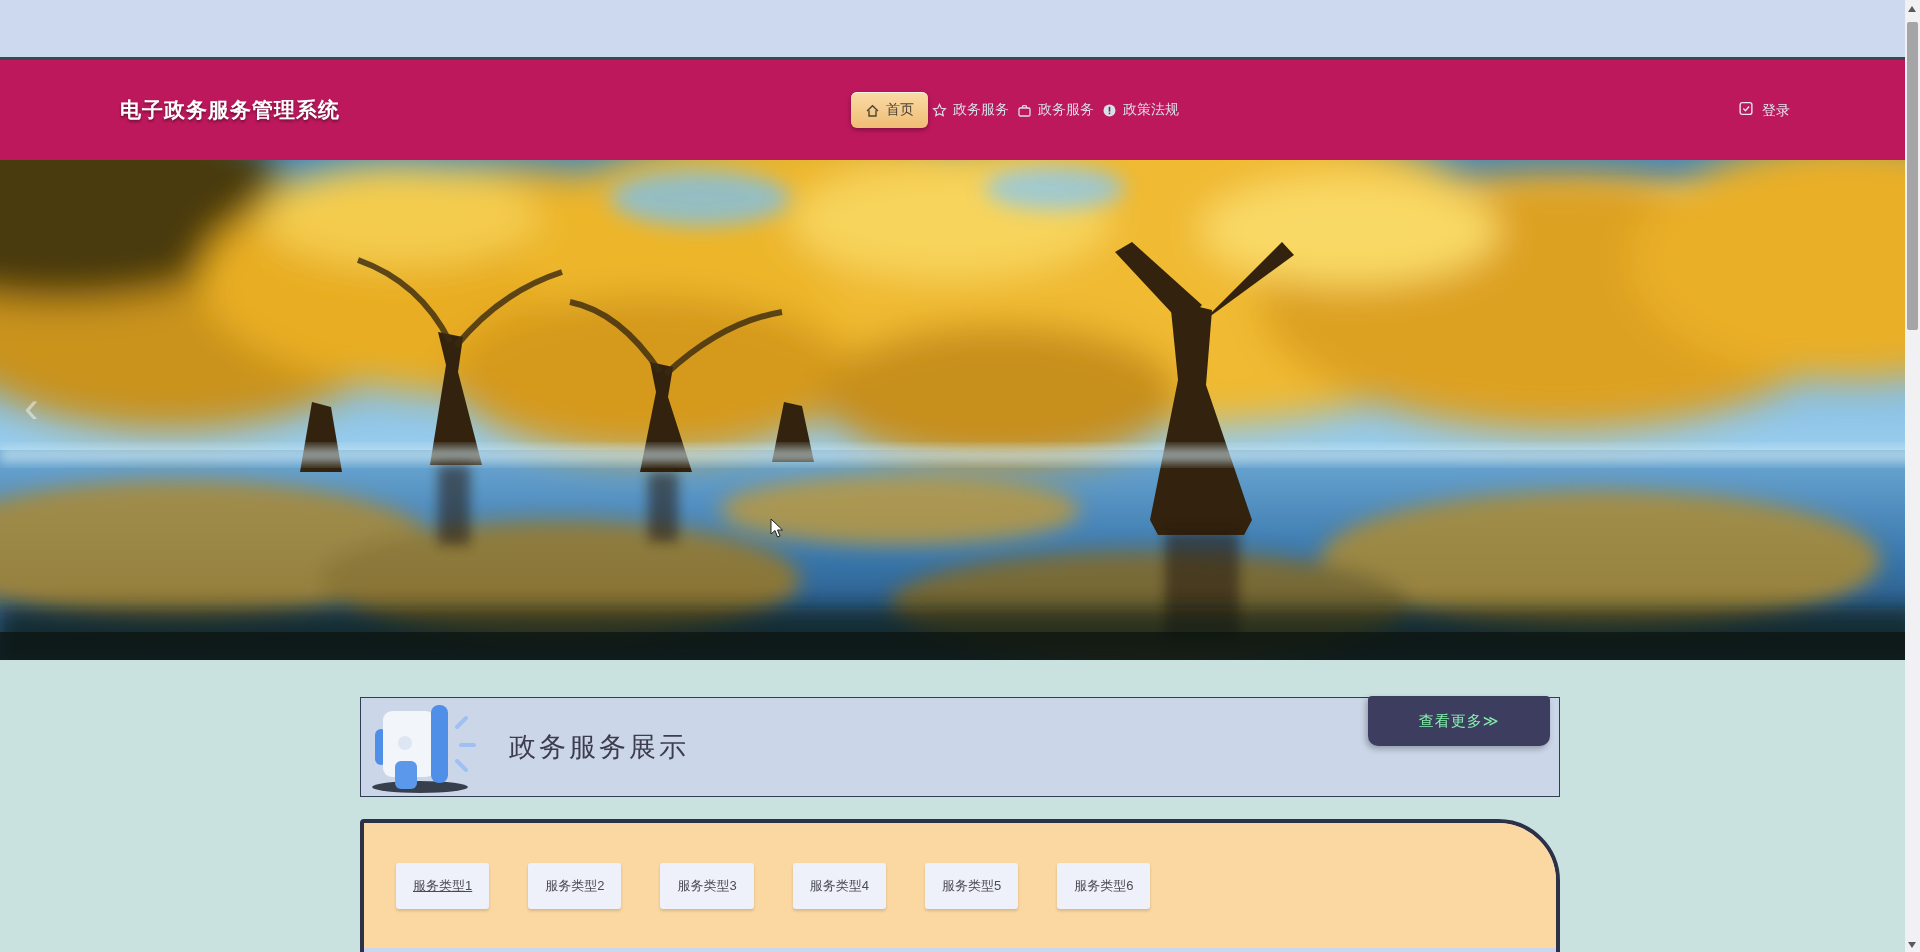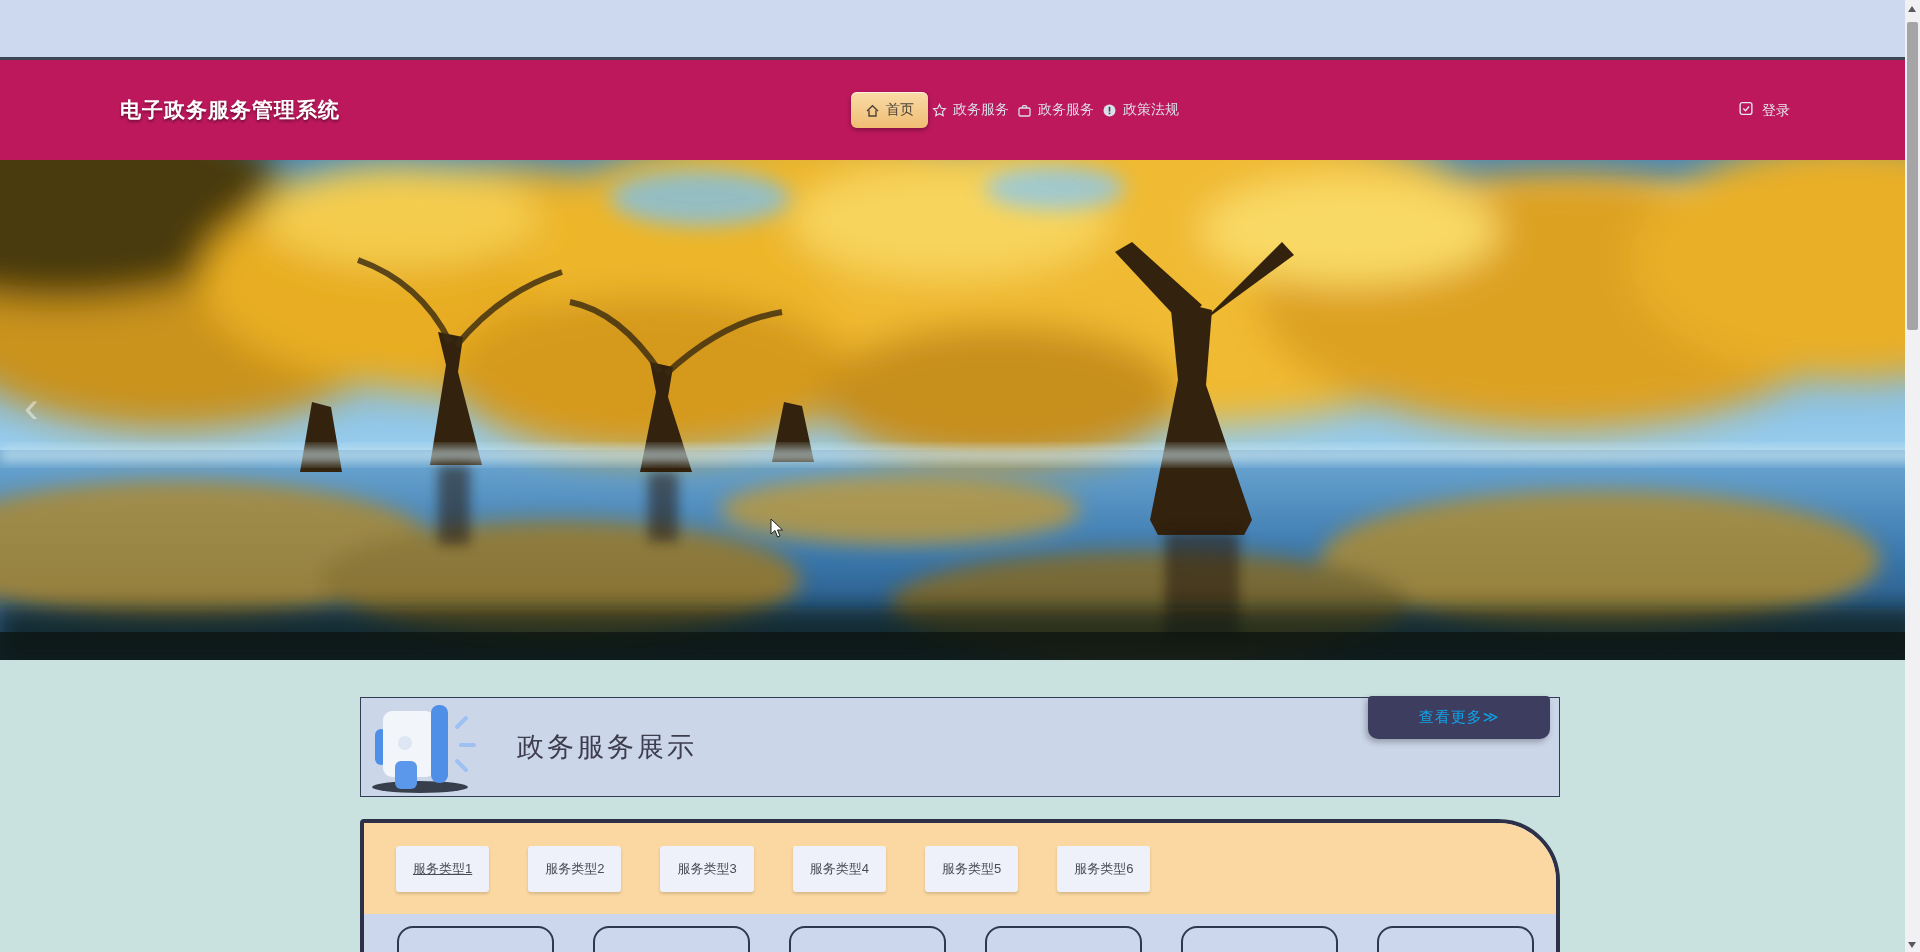--- a/index.html
+++ b/index.html
@@ -58,39 +58,39 @@
   .main { padding-top: 37px; }
 
   .section-header {
     width: 1200px; height: 100px; margin: 0 auto; position: relative;
     background: #cbd6e9; border: 1px solid #333c55;
     display: flex; align-items: center;
   }
   .section-icon { width: 120px; height: 96px; margin-left: 4px; flex: 0 0 auto; }
   .section-title {
     font-size: 27px; color: #3d3d4d; letter-spacing: 3px;
-    margin-left: 32px; font-weight: 500;
+    margin-left: 24px; font-weight: 500;
   }
   .more-button {
-    position: absolute; top: -2px; right: 9px; width: 182px; height: 43px;
-    background: #3d3d60; color: #0ea5e9; font-size: 15px;
+    position: absolute; top: -2px; right: 9px; width: 182px; height: 50px;
+    background: #3d3d60; color: #86efac; font-size: 15px;
     display: flex; align-items: center; justify-content: center;
     border: none; border-radius: 4px 4px 10px 10px; cursor: pointer;
     box-shadow: -2px 3px 6px rgba(0,0,0,.28);
     font-family: inherit; letter-spacing: 1px;
   }
 
   .tabs-panel {
     width: 1200px; margin: 22px auto 0;
     border: 4px solid #2c3147; border-radius: 4px 62px 0 0;
     overflow: hidden; height: 400px; background: #ccd7ee;
     box-shadow: inset 0 2px 0 rgba(255,255,255,.7);
   }
   .tabs-band {
-    background: #fbd8a1; height: 91px;
+    background: #fbd8a1; height: 125px;
     display: flex; align-items: center; padding-left: 32px; gap: 39px;
   }
   .tab-button {
     background: #eef1f9; color: #4b4b58; font-size: 13px;
     padding: 14px 17px; border: none; border-radius: 3px; cursor: pointer;
     box-shadow: 0 2px 3px rgba(0,0,0,.15); font-family: inherit;
     white-space: nowrap;
   }
   .tab-button.active { text-decoration: underline; }
   .cards-band { padding: 12px 0 0 33px; display: flex; gap: 39px; }

